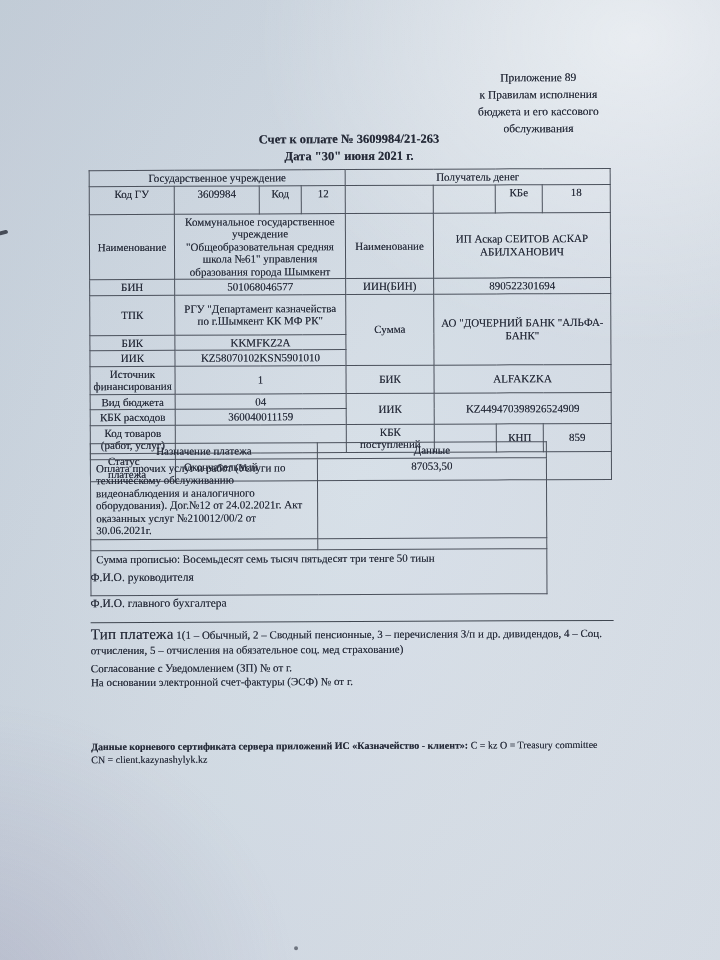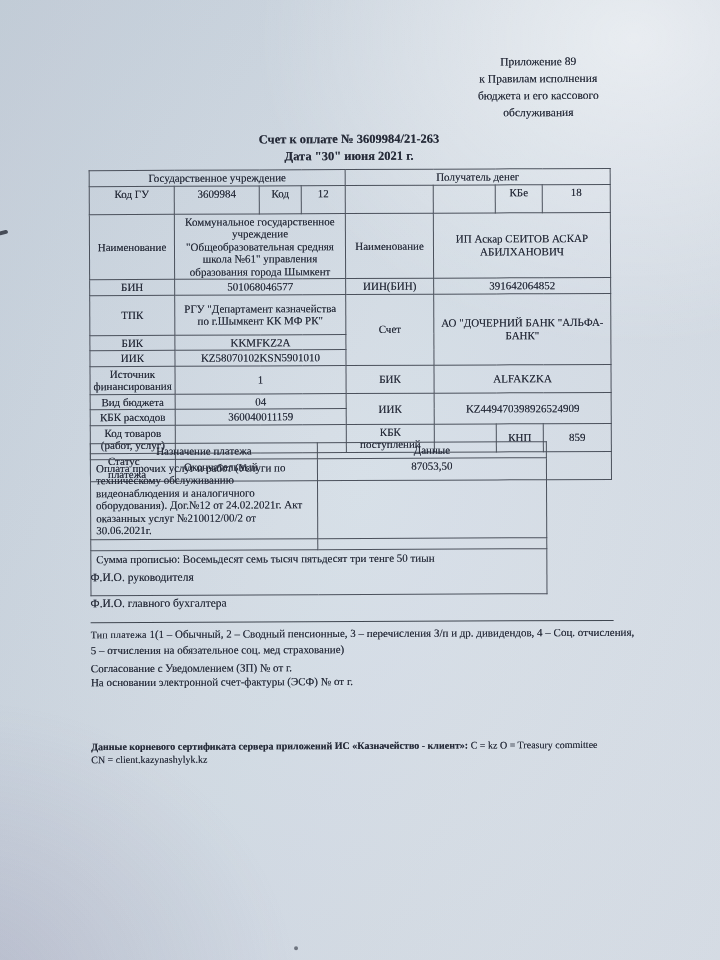--- a/index.html
+++ b/index.html
@@ -13,39 +13,39 @@
       linear-gradient(115deg,#c7d2dd 0%,#d2dbe4 45%,#dce3eb 100%);
   }
   .doc{
     position:absolute;inset:0;
     transform:rotate(-0.25deg);
     transform-origin:360px 480px;
     color:#262b38;
     text-shadow:0 0 0.6px rgba(36,42,60,0.65);
   }
   .abs{position:absolute;}
-  .appendix{left:428px;top:54px;width:224px;text-align:center;font-size:11.5px;line-height:17px;}
+  .appendix{left:428px;top:70px;width:224px;text-align:center;font-size:11.5px;line-height:17px;}
   .title{left:90px;top:131px;width:521px;text-align:center;font-size:12.5px;font-weight:bold;line-height:17px;}
   table{border-collapse:collapse;table-layout:fixed;}
   td{
     border:1px solid #4b515c;
     font-size:11px;line-height:1.14;
     text-align:center;vertical-align:middle;
     padding:1px 3px;overflow:hidden;
   }
   .t-main{left:90px;top:169px;width:521px;}
   .t-pay{left:90px;top:442px;width:456px;}
   .top td{vertical-align:top;}
   td.left{text-align:left;padding-left:8px;}
   td.topleft{text-align:left;vertical-align:top;padding:2px 4px 2px 5px;}
   td.topcenter{vertical-align:top;}
   .fio{left:90px;width:400px;font-size:11.5px;}
   .rule{left:90px;top:621px;width:523px;border-top:1.6px solid #3f4650;height:0;}
   .ptype{left:90px;top:626px;width:548px;font-size:11px;line-height:14.5px;}
-  .pt-label{font-size:10px;letter-spacing:0.2px;}
+  .pt-label{font-size:15px;letter-spacing:0.2px;}
   .smallline{left:90px;width:540px;font-size:11px;}
   .cert{left:90px;top:740px;width:562px;font-size:10px;line-height:12.5px;}
   .cert b{font-weight:bold;}
   .mark{left:0;top:229px;width:9px;height:3.5px;background:#474c57;border-radius:2px;transform:rotate(-14deg);}
   .speck{left:292px;top:946px;width:4px;height:4px;background:#555b66;border-radius:50%;opacity:.8;}
 </style>
 </head>
 <body>
 
 <div class="doc">
@@ -92,26 +92,26 @@
     <tr style="height:60px">
       <td>Наименование</td>
       <td colspan="3">Коммунальное государственное учреждение "Общеобразовательная средняя школа №61" управления образования города Шымкент</td>
       <td>Наименование</td>
       <td colspan="3">ИП Аскар СЕИТОВ АСКАР АБИЛХАНОВИЧ</td>
     </tr>
     <tr style="height:14px">
       <td>БИН</td>
       <td colspan="3">501068046577</td>
       <td>ИИН(БИН)</td>
-      <td colspan="3">391642064852</td>
+      <td colspan="3">890522301694</td>
     </tr>
     <tr style="height:40px">
       <td>ТПК</td>
       <td colspan="3">РГУ "Департамент казначейства по г.Шымкент КК МФ РК"</td>
-      <td rowspan="3">Счет</td>
+      <td rowspan="3">Сумма</td>
       <td rowspan="3" colspan="3">АО "ДОЧЕРНИЙ БАНК "АЛЬФА-БАНК"</td>
     </tr>
     <tr style="height:13px">
       <td>БИК</td>
       <td colspan="3">KKMFKZ2A</td>
     </tr>
     <tr style="height:14px">
       <td>ИИК</td>
       <td colspan="3">KZ58070102KSN5901010</td>
     </tr>

